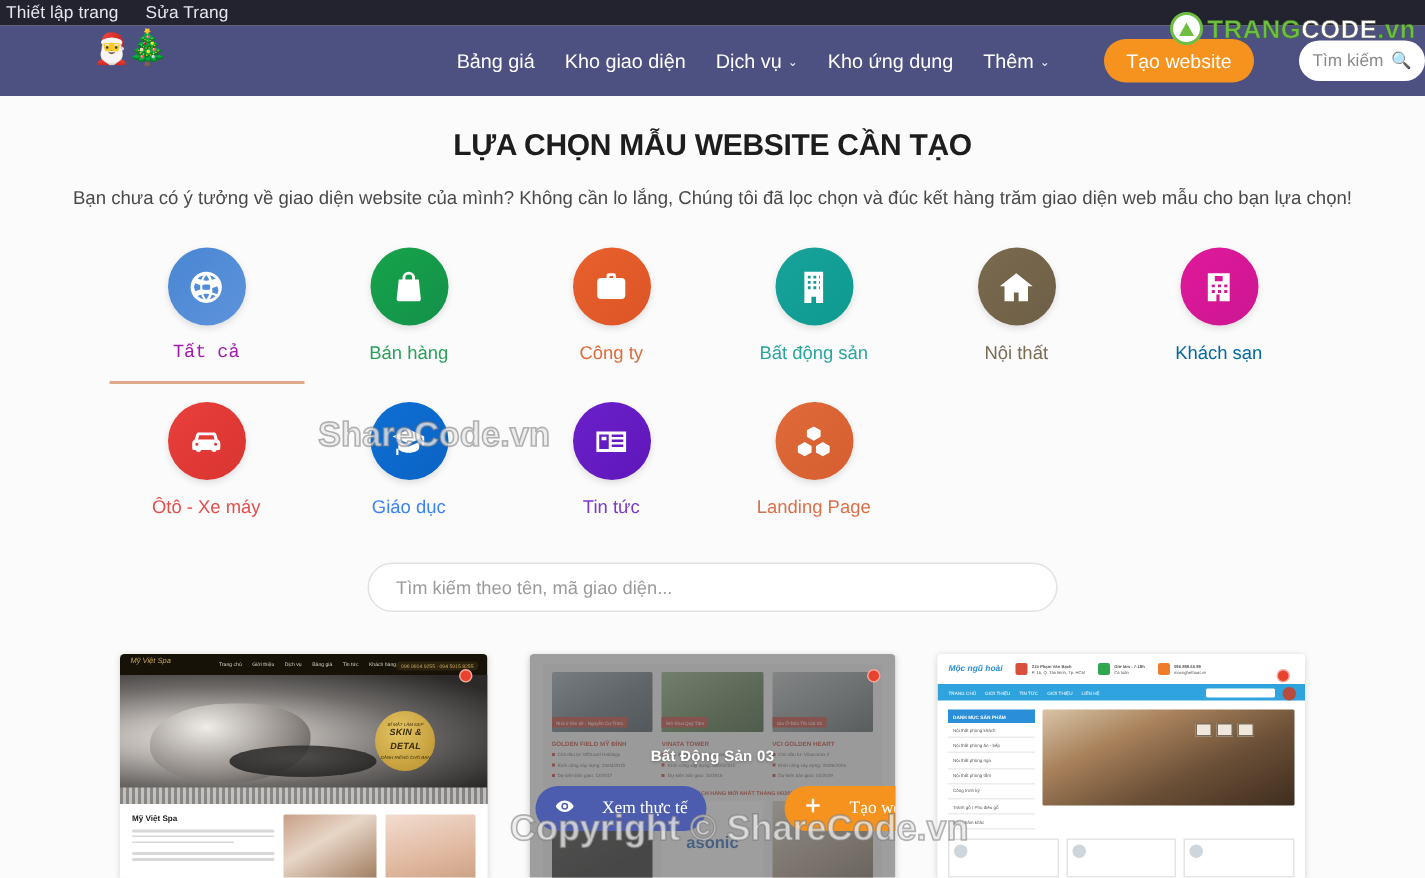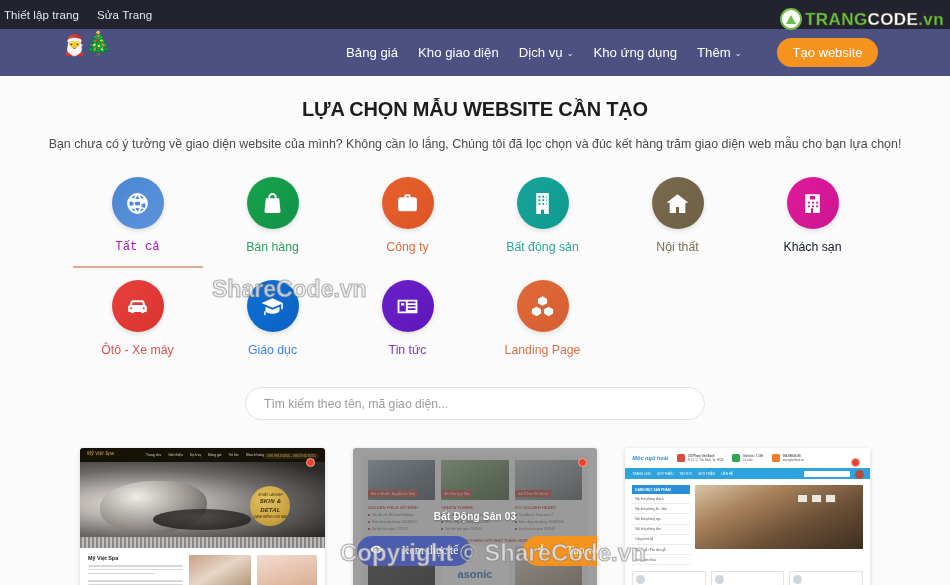--- a/index.html
+++ b/index.html
@@ -5,21 +5,21 @@
   * { box-sizing: border-box; margin: 0; padding: 0; }
   html, body {
     width: 950px; height: 585px;
     overflow: hidden;
     font-family: "Liberation Sans", sans-serif;
     background: #fbfbfb;
   }
 
   
   .admin-bar {
-    height: 29px;
+    height: 17px;
     background: #23232f;
     display: flex;
     align-items: center;
     padding-left: 4px;
     gap: 18px;
     position: relative;
     z-index: 40;
   }
   .admin-item {
     color: #e6e6ef;
@@ -486,20 +486,24 @@
     <span class="nav-link">
       <span>Kho ứng dụng</span>
     </span>
     <span class="nav-link">
       <span>Thêm</span>
       <span class="caret">⌄</span>
     </span>
 
     <button class="cta-btn">Tạo website</button>
 
+    <div class="nav-search">
+      <span class="ph">Tìm kiếm</span>
+      <span class="mag">🔍</span>
+    </div>
   </div>
 </div>
 
 <div class="page-title">LỰA CHỌN MẪU WEBSITE CẦN TẠO</div>
 <div class="page-desc">Bạn chưa có ý tưởng về giao diện website của mình? Không cần lo lắng, Chúng tôi đã lọc chọn và đúc kết hàng trăm giao diện web mẫu cho bạn lựa chọn!</div>
 
 <div class="cat-grid">
 
   <div class="cat active">
     <div class="cat-icon" style="background: linear-gradient(135deg, rgb(74, 134, 212), rgb(93, 147, 218));">
@@ -545,21 +549,21 @@
     </div>
     <span class="cat-label" style="color: rgb(123, 109, 84);">Nội thất</span>
   </div>
 
   <div class="cat">
     <div class="cat-icon" style="background: linear-gradient(135deg, rgb(224, 25, 155), rgb(204, 22, 144));">
       <svg viewBox="0 0 24 24">
           <path d="M5 3h14v18H5V3zm4.5 1.8v3.4h5V4.8h-5zm-2 5.4v1.8h2v-1.8h-2zm4 0v1.8h2v-1.8h-2zm4 0v1.8h2v-1.8h-2zm-8 3.6v1.8h2v-1.8h-2zm4 0v1.8h2v-1.8h-2zm4 0v1.8h2v-1.8h-2zm-5 3.8V21h2v-4.4h-2z"></path>
         </svg>
     </div>
-    <span class="cat-label" style="color: #0f172a;">Khách sạn</span>
+    <span class="cat-label" style="color: #0369a1;">Khách sạn</span>
   </div>
 
 
 
   <div class="cat">
     <div class="cat-icon" style="background: linear-gradient(135deg, rgb(232, 64, 60), rgb(218, 52, 48));">
       <svg viewBox="0 0 24 24">
           <path d="M5.6 7.2l-1 3.3A2.5 2.5 0 003 12.9v3.3a1 1 0 001 1h1.3a1.8 1.8 0 003.5 0h6.4a1.8 1.8 0 003.5 0H20a1 1 0 001-1v-3.3a2.5 2.5 0 00-1.6-2.4l-1-3.3A2 2 0 0016.5 6h-9a2 2 0 00-1.9 1.2zm1.9.6h9l.8 2.7H6.7l.8-2.7zM6 12.6a1 1 0 110 2 1 1 0 010-2zm12 0a1 1 0 110 2 1 1 0 010-2z"></path>
         </svg>
     </div>

